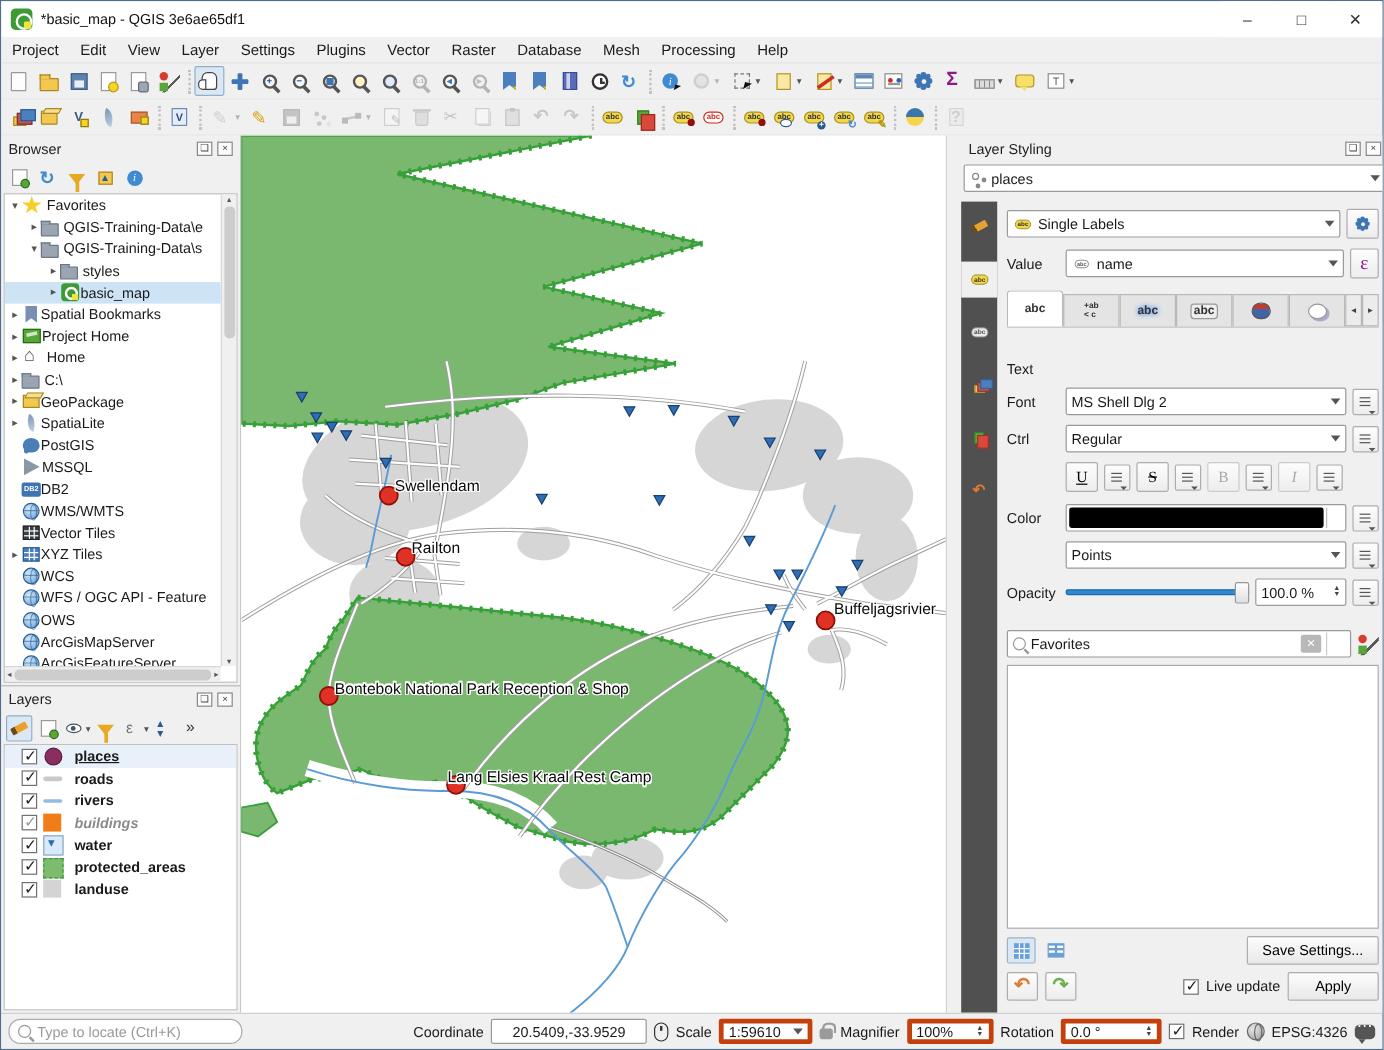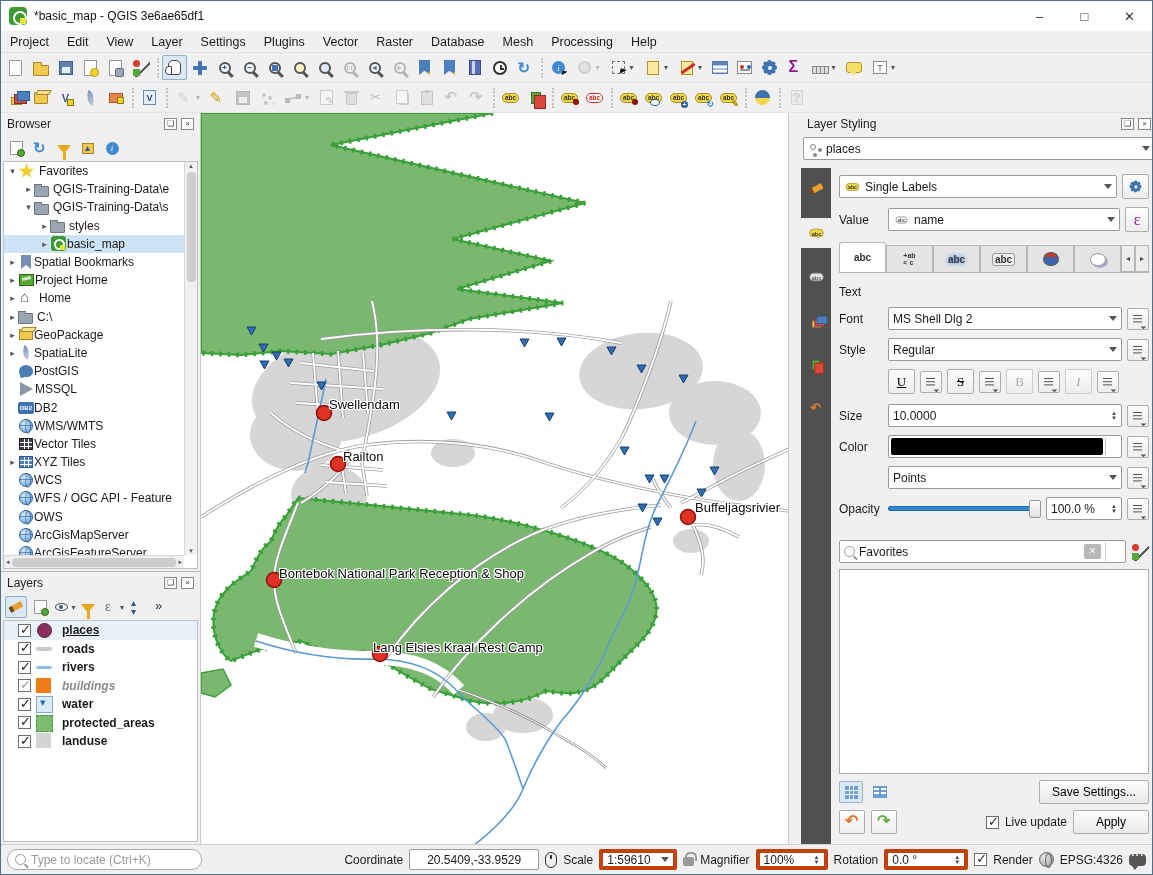--- a/index.html
+++ b/index.html
@@ -254,21 +254,21 @@
   .labeltabs{display:flex;align-items:flex-end;gap:0;margin:2px 0 10px;border-bottom:1px solid #b8b8b8}
   .ltab{width:47px;height:27px;border:1px solid #b8b8b8;border-bottom:none;background:#e4e4e4;display:flex;align-items:center;justify-content:center;font-size:10px;font-weight:bold;color:#333;position:relative}
   .ltab.sel{background:#fff;height:30px;border-radius:3px 3px 0 0}
   .ltab .glow{text-shadow:0 0 4px #6aa0f0,0 0 4px #6aa0f0}
   .ltab .boxed{border:1px solid #999;border-radius:3px;padding:0 2px;background:#eee}
   .ltab .shield{width:16px;height:14px;border-radius:50% 50% 46% 46%;background:linear-gradient(180deg,#c23b2e 35%,#3f64a8 35%);border:1px solid #555}
   .ltab .cloud{width:16px;height:13px;border-radius:50%;background:#fff;border:1px solid #999;box-shadow:2px 2px 0 #aac}
   .ltab-arrows{margin-left:auto;display:flex}
   .ltab-arr{width:14px;height:27px;border:1px solid #b8b8b8;background:#ececec;font-size:8px;color:#444;padding:0}
   .two-line{font-size:7px;line-height:7px;font-weight:bold;text-align:left}
-  .heading{font-size:12px;margin:2px 0 8px}
+  .heading{font-size:12px;margin:18px 0 8px}
   .format-row{display:flex;gap:5px;align-items:center;margin:0 0 10px 49px}
   .fmt-btn{width:27px;height:25px;border:1px solid #adadad;background:linear-gradient(#fdfdfd,#ededed);border-radius:2px;font-size:13px;font-family:"Liberation Serif",serif}
   .fmt-btn.dis{color:#aaa;border-color:#ccc}
   .spin{height:23px;background:#fff;border:1px solid #9a9a9a;border-radius:2px;display:flex;align-items:center;padding:0 4px;font-size:12px;position:relative}
   .spin .spin-btns{margin-left:auto;display:flex;flex-direction:column;font-size:6px;color:#444;line-height:5px}
   .color-btn{flex:1;height:23px;border:1px solid #9a9a9a;border-radius:2px;background:#fff;display:flex;align-items:center;padding:2px;gap:2px}
   .color-swatch{flex:1;height:100%;background:#000;border-radius:2px}
   .color-dd{width:14px;height:100%;border-left:1px solid #bbb;display:flex;align-items:center;justify-content:center}
   .slider{flex:1;height:20px;position:relative;display:flex;align-items:center}
   .slider .track{width:100%;height:5px;background:#2f88d0;border-radius:2px;border:1px solid #1a6ab0}
@@ -1184,47 +1184,39 @@
         <div class="srow">
           <span class="lbl">Font</span>
           <div class="combo grow">
             <span>MS Shell Dlg 2</span>
             <span class="carr"></span>
           </div>
           <span class="ovr-btn"></span>
         </div>
 
         <div class="srow">
-          <span class="lbl">Style</span>
+          <span class="lbl">Ctrl</span>
           <div class="combo grow">
             <span>Regular</span>
             <span class="carr"></span>
           </div>
           <span class="ovr-btn"></span>
         </div>
 
         <div class="format-row">
           <button class="fmt-btn" style="text-decoration:underline">U</button>
           <span class="ovr-btn"></span>
           <button class="fmt-btn" style="text-decoration:line-through">S</button>
           <span class="ovr-btn"></span>
           <button class="fmt-btn dis">B</button>
           <span class="ovr-btn"></span>
           <button class="fmt-btn dis" style="font-style:italic">I</button>
           <span class="ovr-btn"></span>
         </div>
 
-        <div class="srow">
-          <span class="lbl">Size</span>
-          <div class="spin grow">
-            <span>10.0000</span>
-            <span class="spin-btns">▲<br>▼</span>
-          </div>
-          <span class="ovr-btn"></span>
-        </div>
 
         <div class="srow">
           <span class="lbl">Color</span>
           <div class="color-btn grow">
             <span class="color-swatch"></span>
             <span class="color-dd">
                 <span class="carr" style="margin:0"></span>
               </span>
           </div>
           <span class="ovr-btn"></span>

